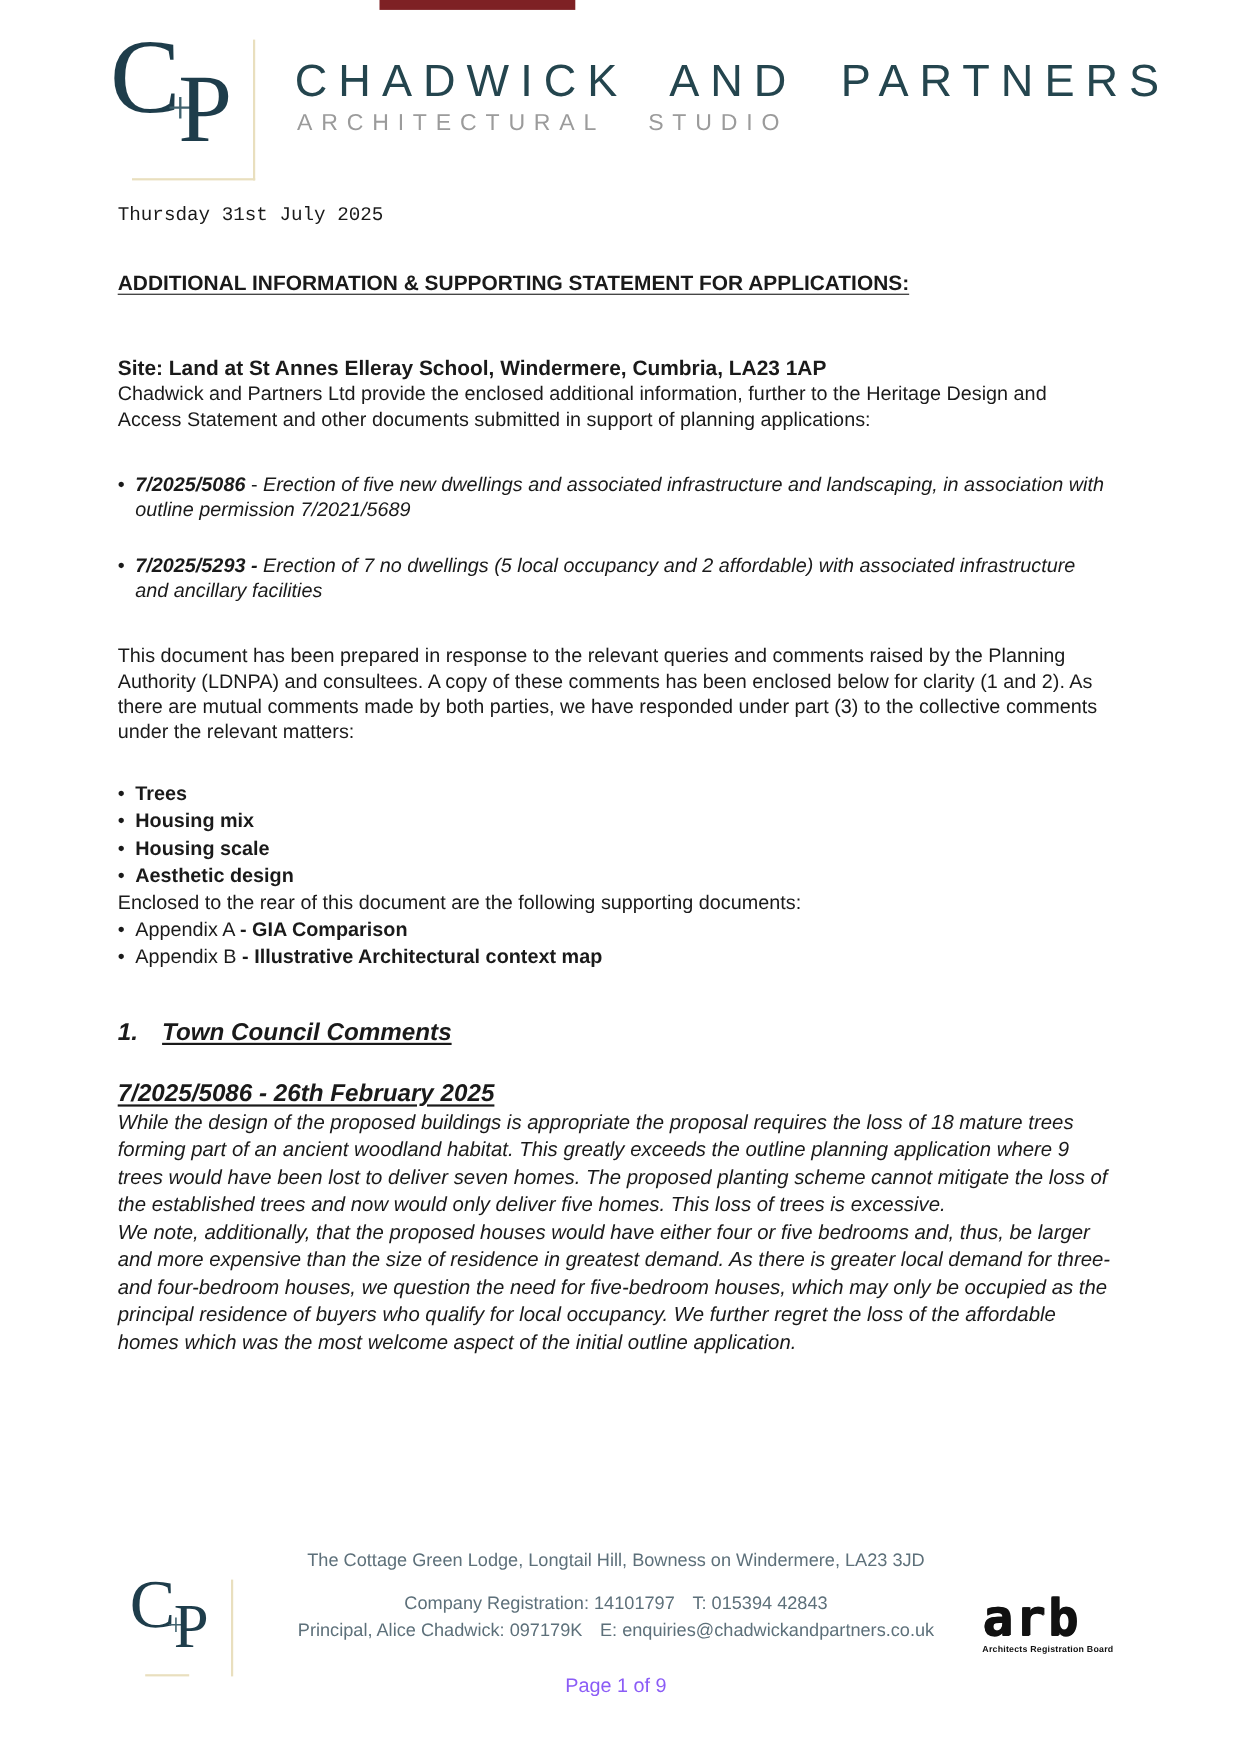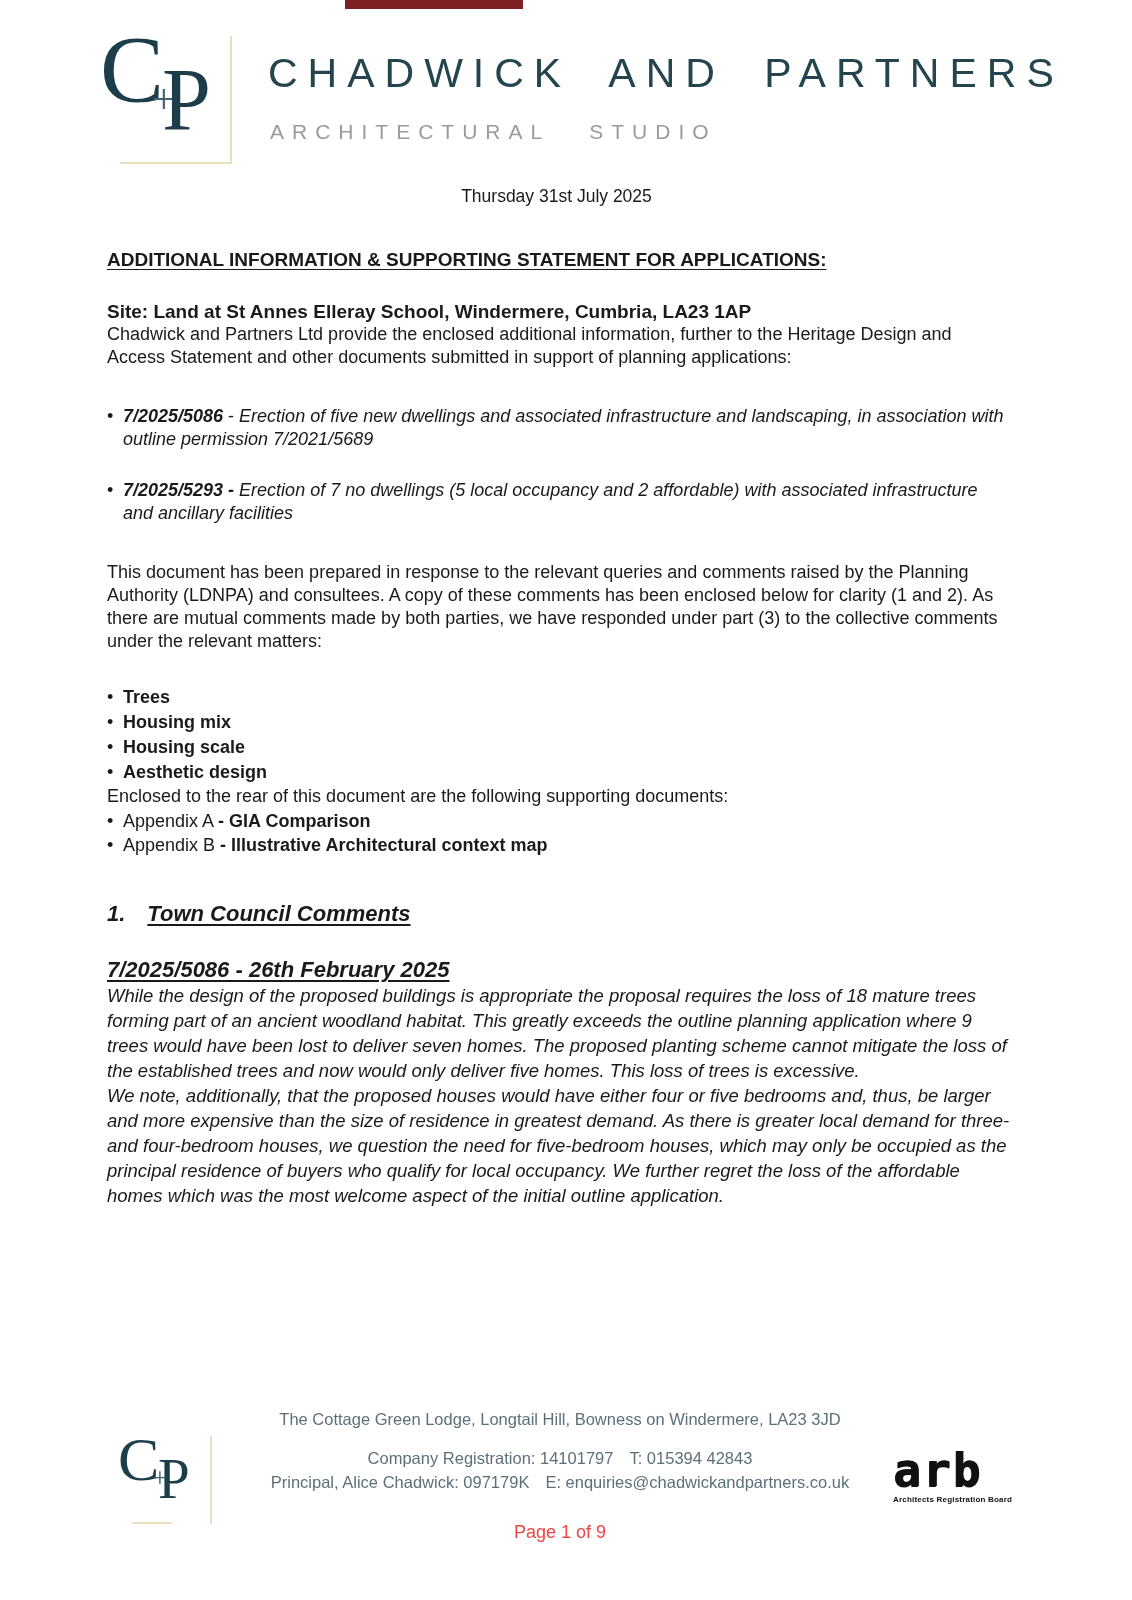--- a/index.html
+++ b/index.html
@@ -13,28 +13,28 @@
   .letterhead{position:absolute;left:100px;top:28px;width:930px;height:152px;}
   .cp-logo{position:absolute;left:0;top:0;width:132px;height:150px;}
   .cp-logo .frame-v{position:absolute;right:0;top:8px;bottom:14px;width:2px;background:#e9dfbe;}
   .cp-logo .frame-h{position:absolute;left:20px;right:0;bottom:14px;height:2px;background:#e9dfbe;}
   .cp-logo .glyph{position:absolute;font-family:"Liberation Serif",serif;color:#1e3d4b;line-height:1;}
   .cp-logo .g-c{left:0px;top:-6px;font-size:96px;}
   .cp-logo .g-plus{left:52px;top:50px;font-size:42px;color:#41636f;font-weight:300;}
   .cp-logo .g-p{left:62px;top:28px;font-size:88px;}
   .brand{position:absolute;left:168px;top:22px;width:760px;font-size:41px;letter-spacing:10px;
          word-spacing:18px;color:#24454e;white-space:nowrap;}
-  .brand-sub{position:absolute;left:170px;top:92px;font-size:21px;letter-spacing:8px;
+  .brand-sub{position:absolute;left:170px;top:72px;font-size:21px;letter-spacing:8px;
          word-spacing:26px;color:#9b9b9b;white-space:nowrap;}
   
   .content{position:absolute;left:107px;top:186px;width:905px;}
-  .date-line{text-align:center;font-size:17.5px;margin:0 0 0 0;padding-right:6px;}
+  .date-line{text-align:left;font-size:17.5px;margin:0 0 0 0;padding-right:6px;font-family:Liberation Mono, monospace;}
   .doc-title{margin-top:33px;text-align:left;font-size:19px;font-weight:bold;line-height:40px;}
   .doc-title .u{text-decoration:underline;text-underline-offset:3px;}
-  .site-heading{margin-top:21px;font-size:19px;font-weight:bold;}
+  .site-heading{margin-top:46px;font-size:19px;font-weight:bold;}
   p.body{margin:0;font-size:18px;line-height:23px;}
   .mt-intro{margin-top:24px;}
   ul.blist{list-style:none;margin:0;padding:0;font-size:18px;line-height:23px;}
   ul.blist li{position:relative;padding-left:16px;margin-top:26px;}
   ul.blist li .dot{position:absolute;left:0;top:0;}
   .app-list{margin-top:36px !important;}
   .app-list li{margin-top:0 !important;}
   .app-list li + li{margin-top:28px !important;}
   .bold{font-weight:bold;}
   .ital{font-style:italic;}
@@ -60,21 +60,21 @@
   .cp-logo-sm .glyph{position:absolute;font-family:"Liberation Serif",serif;color:#1e3d4b;line-height:1;}
   .cp-logo-sm .g-c{left:-2px;top:-4px;font-size:62px;}
   .cp-logo-sm .g-plus{left:32px;top:32px;font-size:28px;color:#41636f;font-weight:300;}
   .cp-logo-sm .g-p{left:38px;top:18px;font-size:57px;}
   .f-lines{position:absolute;left:160px;width:800px;text-align:center;color:#5d707a;font-size:16.5px;}
   .f-addr{top:10px;}
   .f-reg{top:49px;text-align:center;}
   .f-pri{top:73px;}
   .f-gap{display:inline-block;width:16px;}
   .page-num{position:absolute;left:160px;top:122px;width:800px;text-align:center;
-            color:#ef4444;font-size:18px;}
+            color:#8b5cf6;font-size:18px;}
   .arb{position:absolute;left:893px;top:50px;width:115px;text-align:left;color:#111;}
   .arb-word{font-size:46px;font-weight:900;letter-spacing:2px;line-height:0.9;
             font-family:"DejaVu Sans Mono",monospace;
             text-shadow:1px 0 0 #111, 0 1px 0 #111;}
   .arb-cap{font-size:8px;font-weight:bold;margin-top:4px;letter-spacing:0.2px;white-space:nowrap;}
 </style>
 </head>
 <body>
 
 <div class="page">

